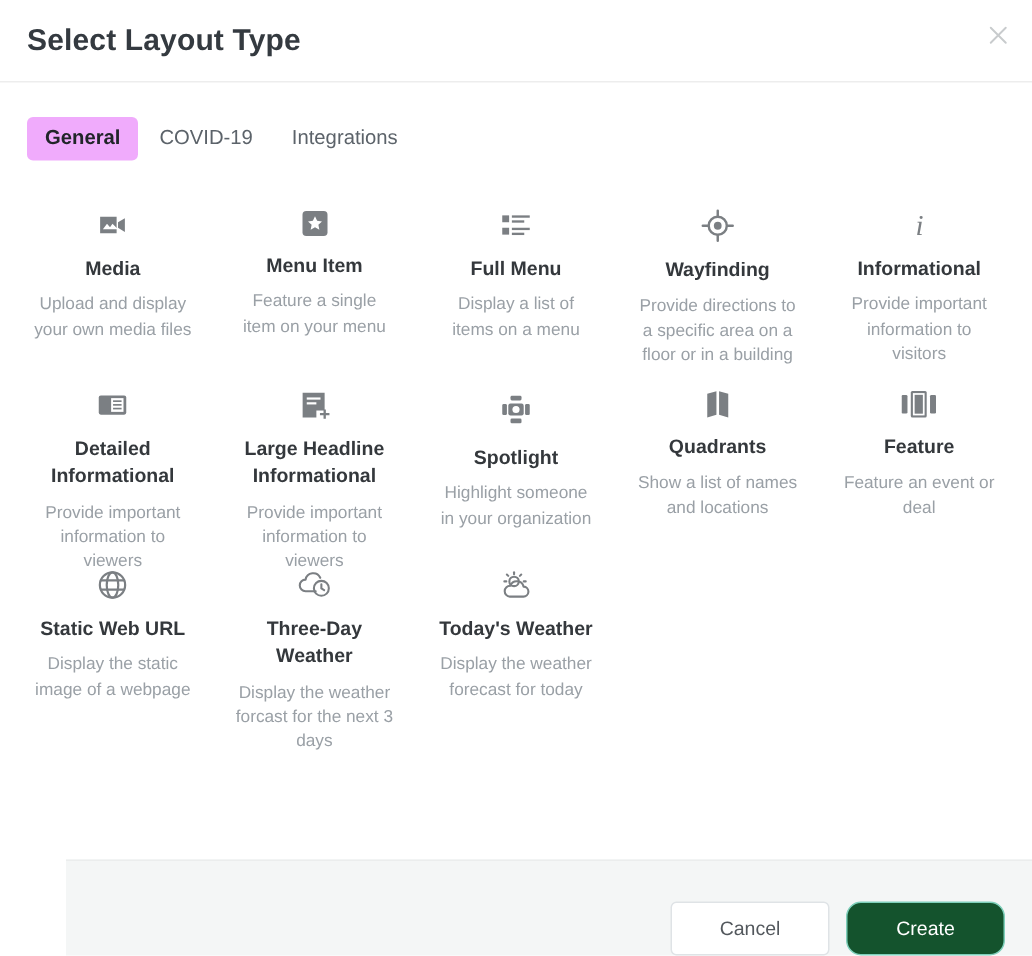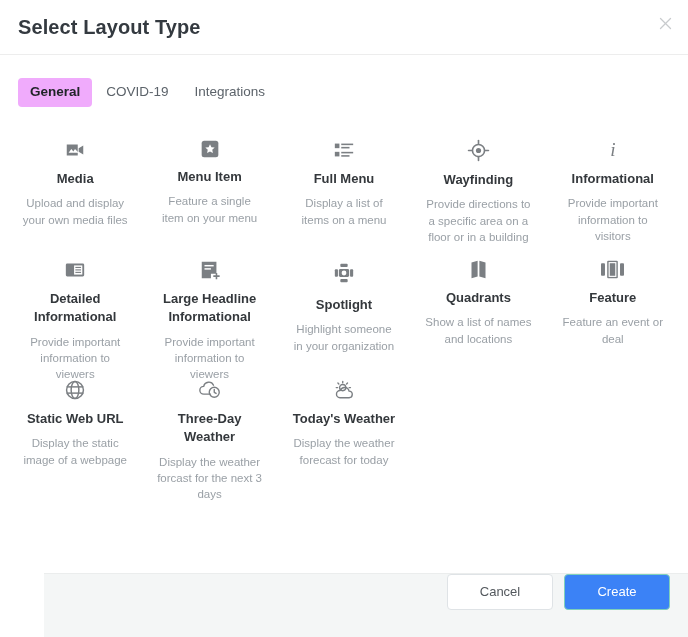--- a/index.html
+++ b/index.html
@@ -127,21 +127,21 @@
     line-height: 1.42;
     max-width: 152px;
   }
 
   
   .modal-footer {
     flex: 0 0 64px;
     background: #f4f6f6;
     border-top: 1px solid #ebeded;
     display: flex;
-    align-items: flex-start;
+    align-items: flex-end;
     justify-content: flex-end;
     padding: 0 18px;
     gap: 11px;
     box-sizing: border-box;
     margin-left: 44px;
   }
   .btn {
     font-family: "Liberation Sans", sans-serif;
     font-size: 13px;
     border-radius: 4px;
@@ -151,23 +151,24 @@
     line-height: 1.2;
     min-width: 62px;
     text-align: center;
   }
   .btn-cancel {
     background: #ffffff;
     border-color: #dfe3e6;
     color: #53585d;
   }
   .btn-create {
-    background: #3b82f6;
+    background: #14532d;
     color: #ffffff;
     border-color: #7ed0bb;
+    border-radius: 10px;
   }
 </style>
 </head>
 <body>
 
 <div class="modal">
 
   <div class="modal-header">
     <div class="modal-title">Select Layout Type</div>
     <div class="close-btn">

